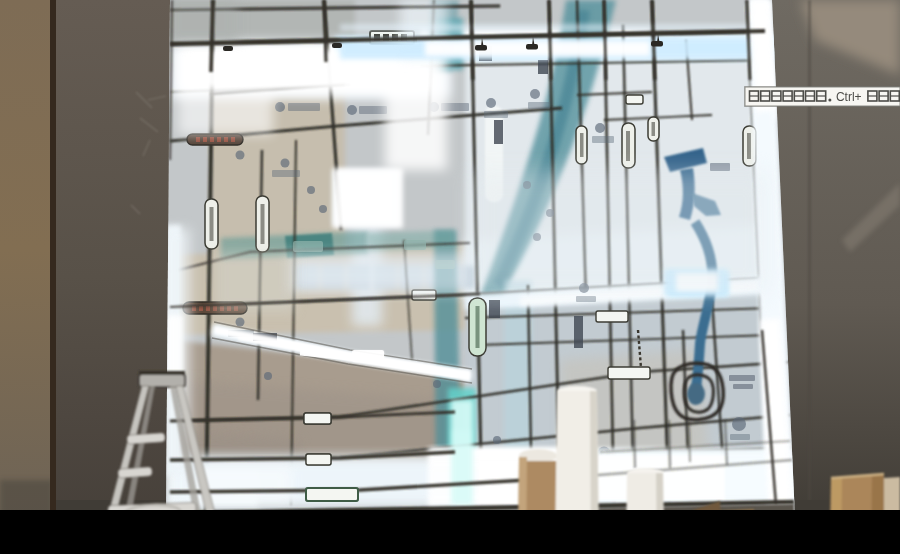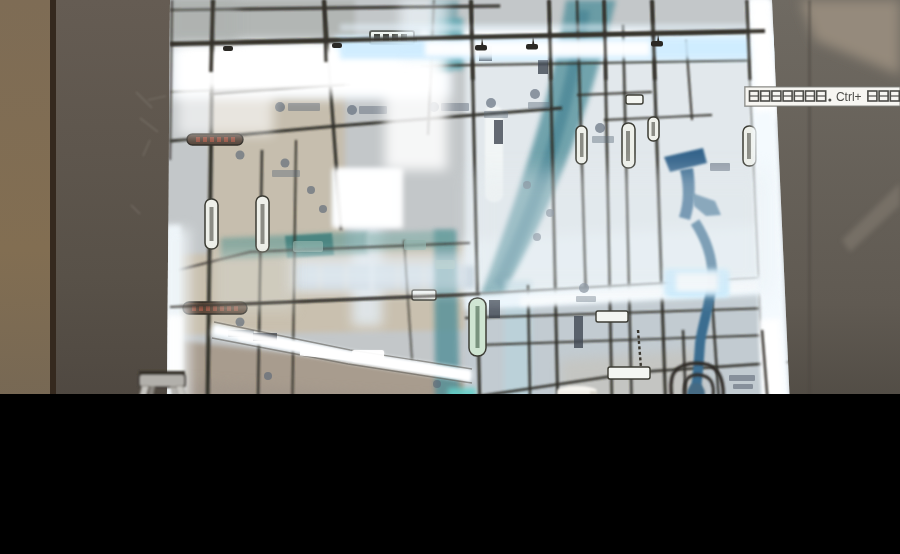--- a/index.html
+++ b/index.html
@@ -1,16 +1,16 @@
 <!DOCTYPE html>
 <html><head>
 <meta charset="utf-8">
 <style>
 html,body{margin:0;padding:0;background:#000;}
-#scene{position:relative;width:900px;height:394px;overflow:hidden;font-family:"Liberation Sans",sans-serif;}
+#scene{position:relative;width:900px;height:510px;overflow:hidden;font-family:"Liberation Sans",sans-serif;}
 svg{position:absolute;left:0;top:0;}
 </style>
 </head>
 <body>
 <div id="scene">
 <svg width="900" height="554" viewBox="0 0 900 554">
 <defs>
   <filter id="b1" x="-40%" y="-40%" width="180%" height="180%">
           <feGaussianBlur stdDeviation="1.1"></feGaussianBlur>
         </filter>

